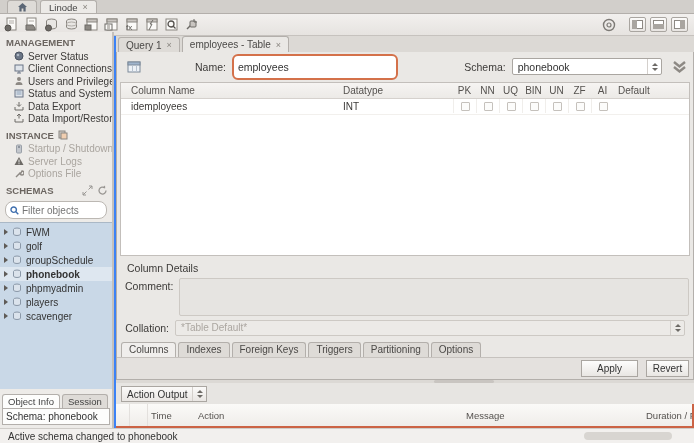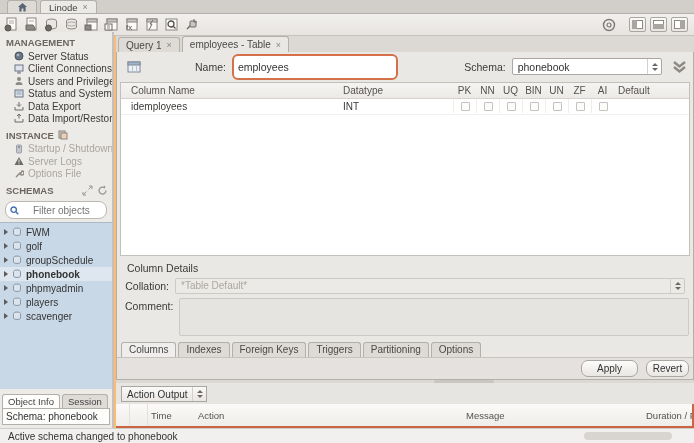--- a/index.html
+++ b/index.html
@@ -1,18 +1,18 @@
 <!DOCTYPE html>
 <html><head>
 <meta charset="utf-8">
 <style>
   * { margin:0; padding:0; box-sizing:border-box; }
   html,body { background:#b8b5b1; }
   body { font-family:"Liberation Sans", sans-serif; }
-  #app { position:relative; width:694px; height:443px; background:#fdba74; overflow:hidden;
+  #app { position:relative; width:694px; height:443px; background:#3b82f6; overflow:hidden;
          font-size:11px; color:#3c3a38; }
 
   
   .win-tabbar { position:absolute; left:0; top:0; right:0; height:14px; background:#d2cfcb;
                 border-bottom:1px solid #b3afab; display:flex; align-items:flex-end; }
   .home-tab { width:30px; height:13px; background:#dedbd7; border:1px solid #b3afab; border-bottom:none;
               border-radius:3px 3px 0 0; margin-left:7px; display:flex; align-items:center; justify-content:center; }
   .win-tab { height:13px; background:#eceae7; border:1px solid #b3afab; border-bottom:none;
              border-radius:3px 3px 0 0; margin-left:3px; padding:0 8px; display:flex; gap:5px;
              align-items:center; font-size:9.5px; color:#444; }
@@ -37,21 +37,21 @@
              border-right:2px solid #c4c0bc; display:flex; flex-direction:column; overflow:hidden; }
   .sec-title { font-size:9.5px; font-weight:bold; color:#6b6560; padding:5px 0 2px 6px; display:flex; align-items:center; }
   .side-item { display:flex; align-items:center; gap:4px; padding:0 0 0 14px; height:12.5px;
                font-size:10px; color:#3c3a38; white-space:nowrap; overflow:hidden; cursor:default; }
   .side-item.disabled { color:#aaa59f; }
   .mi { width:10px; height:10px; flex:0 0 10px; display:inline-block; }
   .schemas-head { display:flex; align-items:center; }
   .schemas-head .spacer { flex:1; }
   .hdr-ic { width:11px; height:11px; margin-right:4px; opacity:.75; }
   .filter-box { margin:3px 5px 3px 5px; height:15px; background:#fff; border:1px solid #bcb8b3;
-                border-radius:8px; display:flex; align-items:center; padding:8px 4px; gap:14px; }
+                border-radius:8px; display:flex; align-items:center; padding:8px 4px; gap:3px; }
   .filter-box input { border:none; outline:none; width:78px; font-size:10px; font-family:"Liberation Sans",sans-serif;
                       color:#555; background:transparent; }
   .schema-tree { background:#c9d8e7; border-top:1px solid #aab8c6; flex:0 0 167px; padding-top:2px; }
   .tree-row { display:flex; align-items:center; gap:4px; height:14px; padding-left:4px; font-size:10px; color:#333; }
   .tree-row.selected { background:#dee7f0; font-weight:bold; }
   .tri { width:0; height:0; border-top:3px solid transparent; border-bottom:3px solid transparent;
          border-left:4px solid #5f5b57; }
   .info-tabs { display:flex; align-items:flex-end; height:16px; padding-left:2px; gap:2px; margin-top:3px; }
   .info-tab { font-size:9.5px; color:#444; border:1px solid #b3afab; border-bottom:none; border-radius:3px 3px 0 0;
               padding:1px 5px; background:#dedbd7; }
@@ -100,21 +100,21 @@
   .comment-area { width:510px; height:38px; background:#e6e4e1; border:1px solid #cdc9c4; border-radius:2px; }
 
   .sub-tabs { height:18px; display:flex; align-items:flex-end; padding-left:4px; }
   .sub-tab { font-size:10px; color:#4a4846; background:#dedbd7; border:1px solid #b3afab; border-bottom:none;
              border-radius:3px 3px 0 0; padding:1px 7px 2px; margin-right:2px; }
   .sub-tab.active { background:#f0eeec; }
 
   .btn-row { height:24px; border-top:1px solid #c6c2be; background:#e4e1de; display:flex; align-items:center;
              justify-content:flex-end; gap:8px; padding-right:4px; }
   .btn { width:57px; height:17px; background:linear-gradient(#fdfdfc,#e9e6e3); border:1px solid #aaa6a1;
-         border-radius:7px; font-size:10px; color:#333; display:flex; align-items:center; justify-content:center; }
+         border-radius:0; font-size:10px; color:#333; display:flex; align-items:center; justify-content:center; }
   .btn.revert { width:43px; }
 
   .splitter { height:3px; background:#dcd9d5; position:relative; }
   .splitter .grip { position:absolute; left:55%; top:0; width:60px; height:3px; background:#c9c5c1; border-radius:2px; }
 
   .action-out { flex:1; background:#e7e5e2; display:flex; flex-direction:column; }
   .ao-select { margin:3px 0 2px 5px; width:86px; height:16px; background:linear-gradient(#fbfaf9,#e9e6e3);
                border:1px solid #aaa6a1; border-radius:0; display:flex; align-items:center;
                font-size:10px; color:#333; padding-left:5px; }
   .ao-head-wrap { flex:1; border-bottom:2px solid #cb6345; border-right:2px solid #cb6345; overflow:hidden; }
@@ -528,33 +528,33 @@
           <span class="c-flag">
               <span class="cbx"></span>
             </span>
           <span class="c-def"></span>
         </div>
       </div>
 
       <div class="details">
         <div class="details-title">Column Details</div>
         <div class="det-row">
+          <span class="det-lbl">Comment:</span>
+          <div class="comment-area"></div>
+        </div>
+        <div class="det-row">
           <span class="det-lbl">Collation:</span>
           <div class="collation">
             <span>*Table Default*</span>
             <span class="spin">
                 <span class="up"></span>
                 <span class="dn"></span>
               </span>
           </div>
         </div>
-        <div class="det-row">
-          <span class="det-lbl">Comment:</span>
-          <div class="comment-area"></div>
-        </div>
       </div>
 
       <div class="sub-tabs">
         <div class="sub-tab active">Columns</div>
         <div class="sub-tab">Indexes</div>
         <div class="sub-tab">Foreign Keys</div>
         <div class="sub-tab">Triggers</div>
         <div class="sub-tab">Partitioning</div>
         <div class="sub-tab">Options</div>
       </div>

